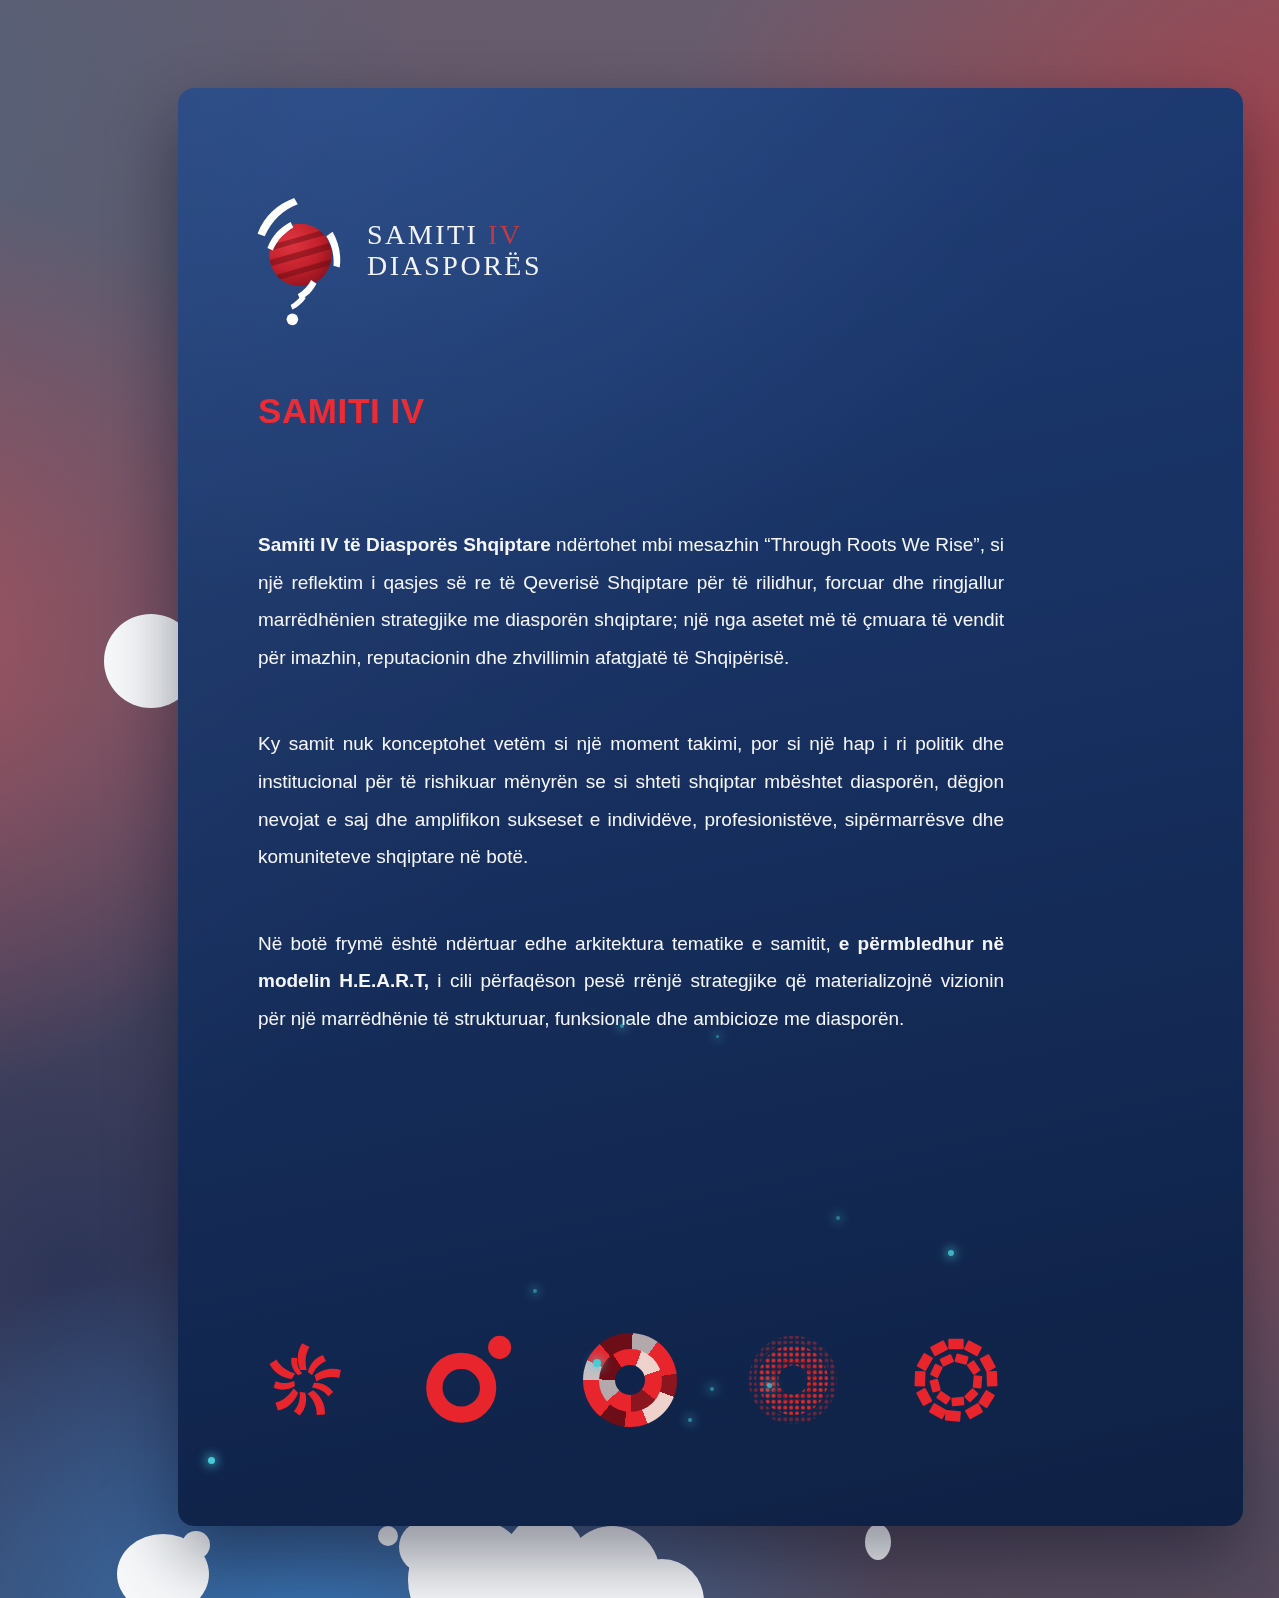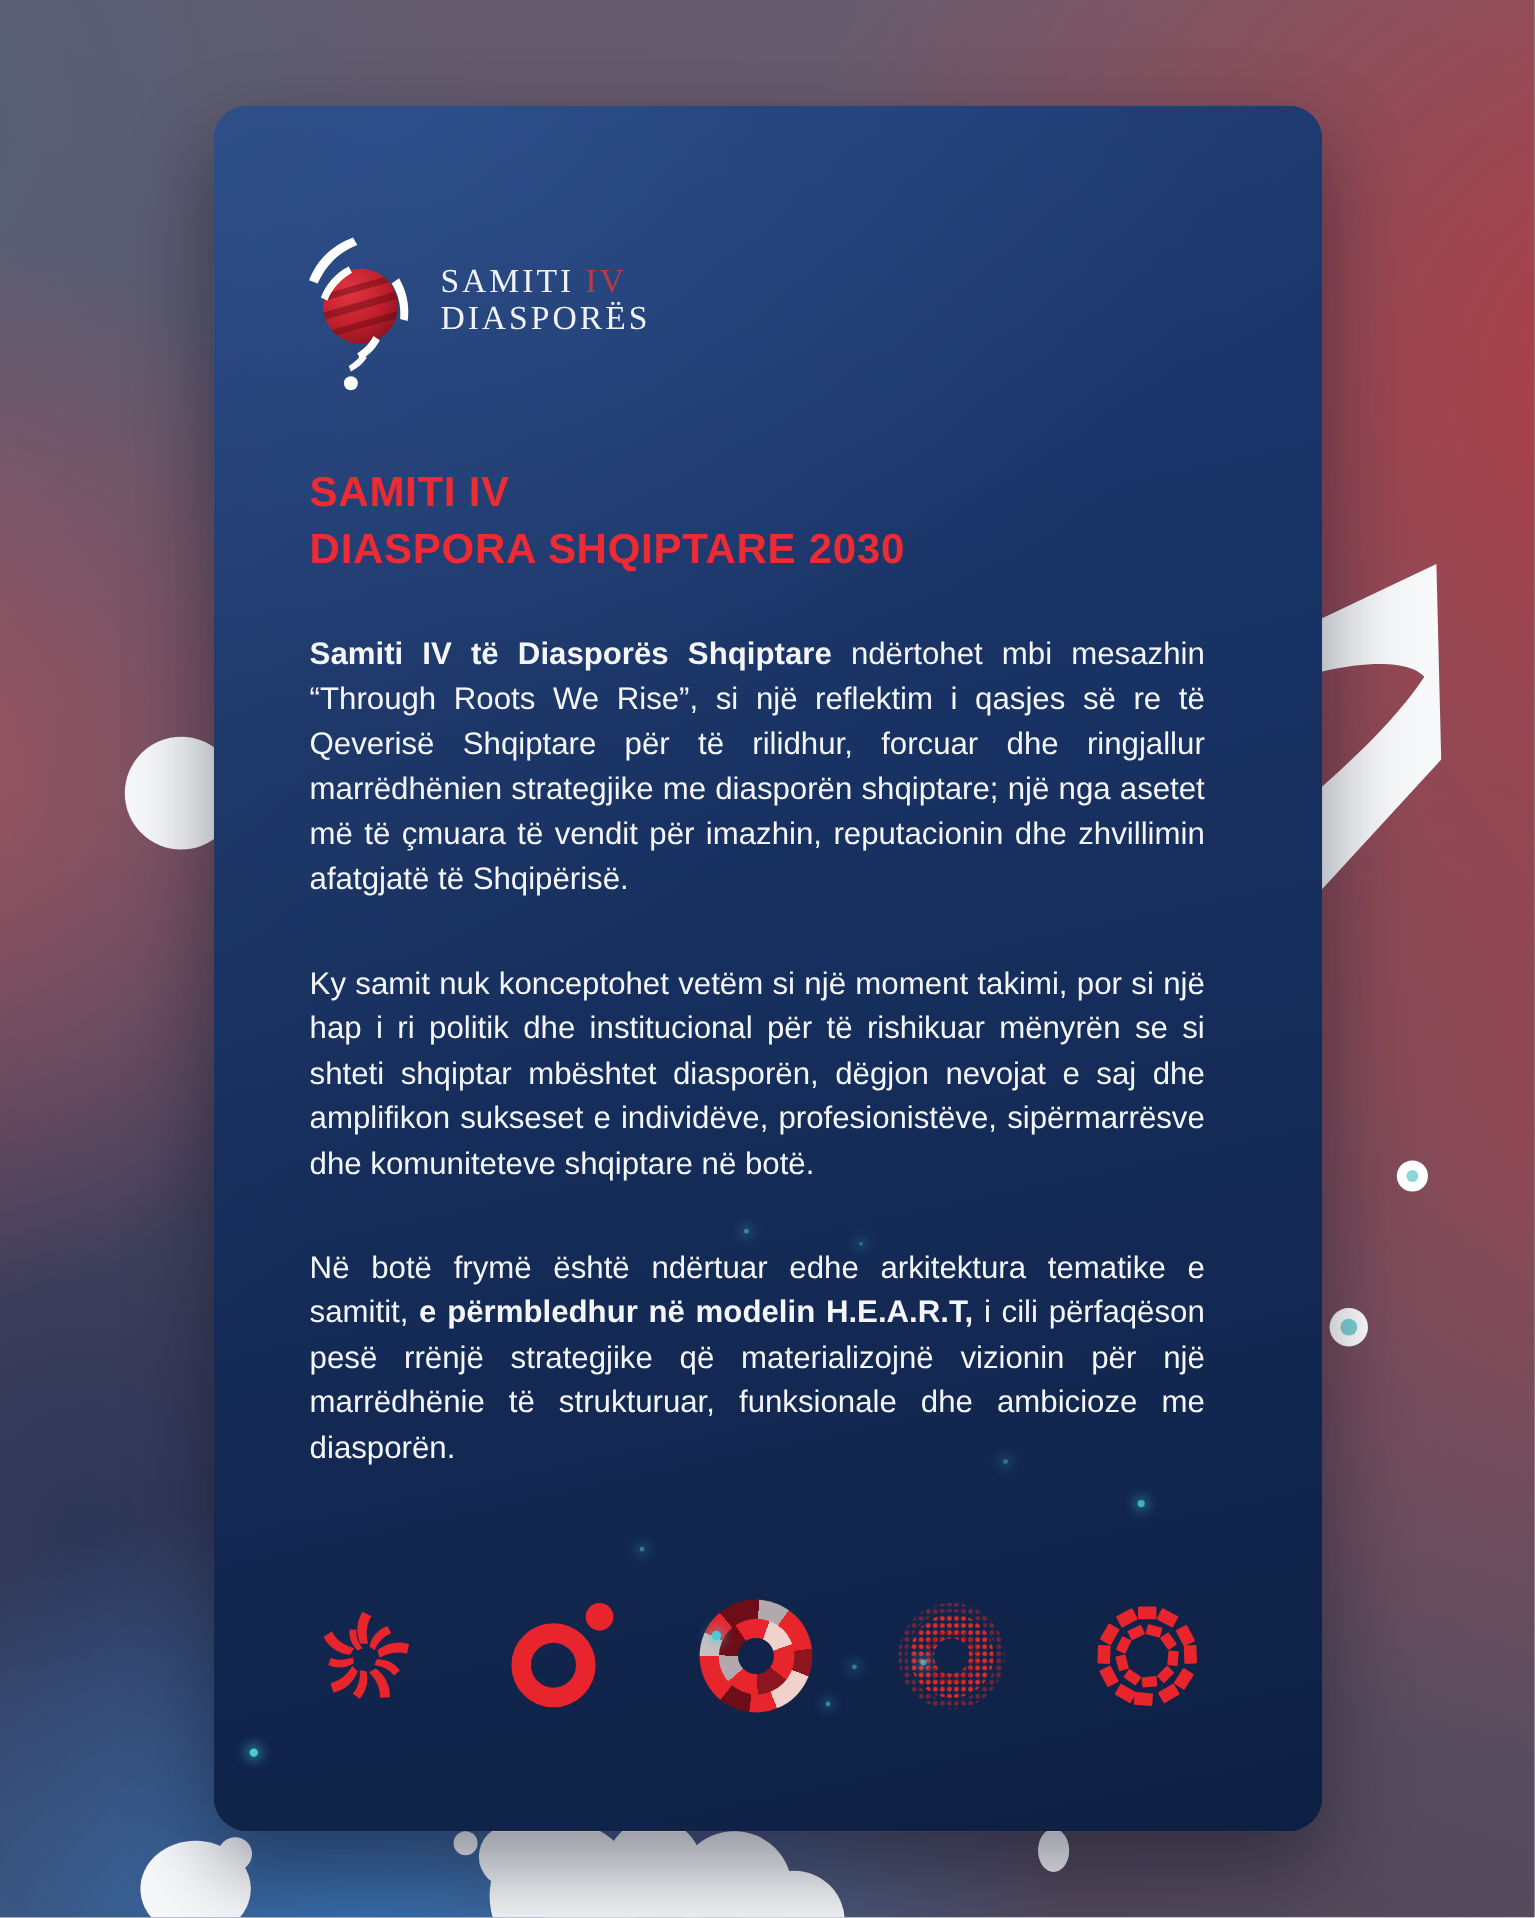--- a/index.html
+++ b/index.html
@@ -8,37 +8,37 @@
     background:
       radial-gradient(46% 24% at 24% 102%, rgba(52,122,192,.85) 0%, rgba(52,122,192,0) 100%),
       radial-gradient(44% 38% at -6% 40%, rgba(160,82,96,.95) 0%, rgba(160,82,96,0) 75%),
       radial-gradient(55% 42% at -10% 6%, rgba(85,97,120,1) 0%, rgba(85,97,120,0) 82%),
       radial-gradient(58% 50% at 6% 80%, rgba(38,50,88,.85) 0%, rgba(38,50,88,0) 72%),
       radial-gradient(72% 58% at 108% 20%, rgba(178,62,70,1) 0%, rgba(178,62,70,0) 80%),
       radial-gradient(55% 42% at 105% 60%, rgba(152,70,82,.85) 0%, rgba(152,70,82,0) 78%),
       linear-gradient(200deg,#6a5f70 0%,#5d5264 55%,#4c4356 100%);}
   .bg-decor{position:absolute;left:0;top:0;z-index:1;}
   
-  .card{position:absolute;z-index:2;left:178px;top:88px;width:924px;height:1438px;border-radius:28px;
+  .card{position:absolute;z-index:2;left:178px;top:88px;width:1065px;height:1438px;border-radius:16px;
     box-shadow:0 30px 70px rgba(8,12,30,.45);
     background:
       linear-gradient(137deg, rgba(255,255,255,.055) 0%, rgba(255,255,255,0) 46%),
       radial-gradient(1100px 850px at 18% 0%, rgba(40,78,143,.55) 0%, rgba(40,78,143,0) 62%),
       linear-gradient(168deg,#1e3c76 0%,#173060 46%,#0e2043 100%);}
   
   .logo-mark{position:absolute;left:76px;top:101px;width:100px;height:150px;}
   .logo-text{position:absolute;left:189px;top:131px;font-family:"Liberation Serif",serif;
     color:#f2f3f7;font-size:28px;line-height:1.12;letter-spacing:2.5px;white-space:nowrap;}
   .logo-text .iv{color:#bf3a43;}
   
   .heading{position:absolute;left:80px;top:300px;color:#ee2b33;font-weight:700;
     font-size:35px;line-height:1.33;letter-spacing:.6px;white-space:nowrap;}
   
   .text-col{position:absolute;left:80px;width:746px;top:438px;color:#f4f6fa;}
-  .body-par{margin:0 0 49px 0;font-size:26px;line-height:37.6px;text-align:justify;}
+  .body-par{margin:0 0 49px 0;font-size:19px;line-height:37.6px;text-align:justify;}
   .body-par span.bold{font-weight:700;}
   
   .icons-row{position:absolute;left:78px;width:748px;top:1242px;height:100px;
     display:flex;justify-content:space-between;align-items:center;}
   .icon-box{width:96px;height:100px;display:flex;align-items:center;justify-content:center;}
   .wheel{width:94px;height:94px;border-radius:50%;display:flex;align-items:center;justify-content:center;
     background:conic-gradient(from -40deg,#6d0d17 0 12%,#b3a9ad 12% 21%,#e8252c 21% 34%,#8d1520 34% 42%,#efd2cb 42% 55%,#e8252c 55% 63%,#6d0d17 63% 72%,#e8252c 72% 86%,#c9bfc2 86% 93%,#e8252c 93% 100%);}
   .wheel-mid{width:63px;height:63px;border-radius:50%;display:flex;align-items:center;justify-content:center;
     background:conic-gradient(from 20deg,#efd2cb 0 14%,#e8252c 14% 30%,#8d1520 30% 44%,#e8252c 44% 58%,#b3a9ad 58% 70%,#6d0d17 70% 85%,#e8252c 85% 100%);}
   .wheel-hole{width:30px;height:30px;border-radius:50%;background:#10234a;}
@@ -105,21 +105,20 @@
     <div class="logo-text">
       <div>
         <span>SAMITI</span>
         <span class="iv">IV</span>
       </div>
       <div>DIASPORËS</div>
     </div>
 
     <div class="heading">
       <div>SAMITI IV</div>
-      <div>DIASPORA SHQIPTARE 2030</div>
     </div>
 
     <div class="text-col">
       <p class="body-par"><span class="bold">Samiti IV të Diasporës Shqiptare </span><span>ndërtohet mbi mesazhin “Through Roots We Rise”, si një reflektim i qasjes së re të Qeverisë Shqiptare për të rilidhur, forcuar dhe ringjallur marrëdhënien strategjike me diasporën shqiptare; një nga asetet më të çmuara të vendit për imazhin, reputacionin dhe zhvillimin afatgjatë të Shqipërisë.</span></p>
       <p class="body-par"><span>Ky samit nuk konceptohet vetëm si një moment takimi, por si një hap i ri politik dhe institucional për të rishikuar mënyrën se si shteti shqiptar mbështet diasporën, dëgjon nevojat e saj dhe amplifikon sukseset e individëve, profesionistëve, sipërmarrësve dhe komuniteteve shqiptare në botë.</span></p>
       <p class="body-par"><span>Në botë frymë është ndërtuar edhe arkitektura tematike e samitit, </span><span class="bold">e përmbledhur në modelin H.E.A.R.T,</span><span> i cili përfaqëson pesë rrënjë strategjike që materializojnë vizionin për një marrëdhënie të strukturuar, funksionale dhe ambicioze me diasporën.</span></p>
     </div>
 
     <div class="icons-row">
 

